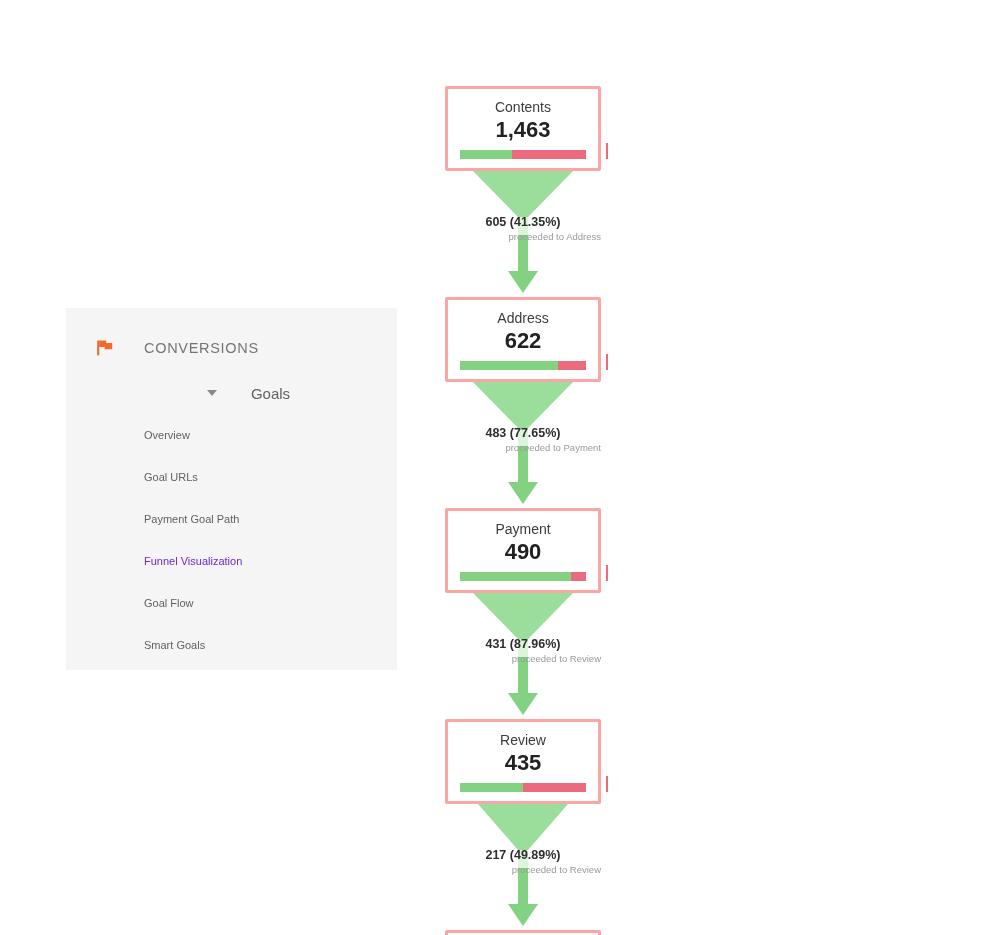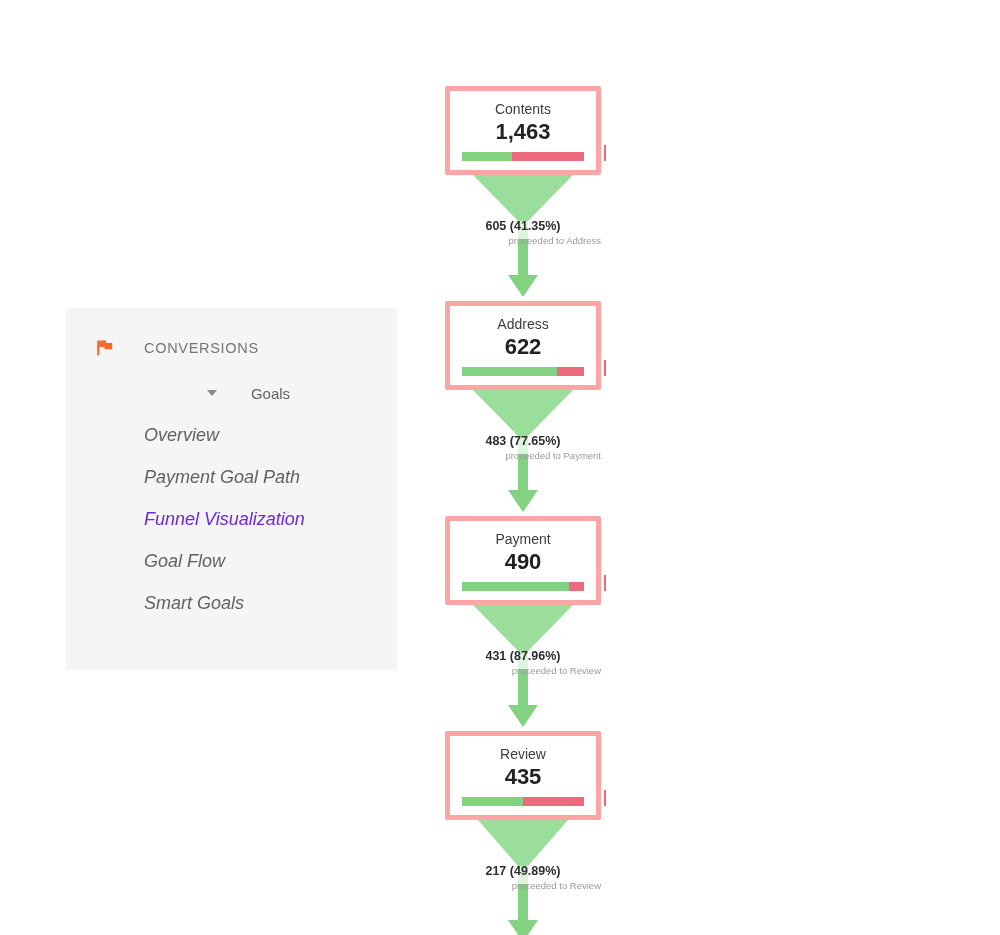--- a/index.html
+++ b/index.html
@@ -78,42 +78,41 @@
     position: absolute;
     left: 0;
     top: 106px;
     width: 100%;
   }
   .nav-item {
     height: 42px;
     display: flex;
     align-items: center;
     padding-left: 78px;
-    font-size: 18px;
+    font-size: 11px;
     color: #616161;
     cursor: pointer;
-    font-style: italic;
   }
   .nav-item.selected {
     color: #f4682c;
     font-weight: 400;
   }
 
   
   #funnel {
     position: absolute;
     left: 445px;
     top: 86px;
     width: 156px;
   }
   .step {
     position: relative;
     width: 156px;
     background: #ffffff;
-    border: 5px solid #fca5a5;
+    border: 3px solid #fca5a5;
     border-radius: 2px;
     padding: 9px 0 0 0;
   }
   .step-title {
     text-align: center;
     font-size: 14px;
     color: #3c3c3c;
     line-height: 19px;
   }
   .step-value {
@@ -190,20 +189,23 @@
     <div class="nav-group">
       <span class="caret-wrap">
         <span class="caret"></span>
       </span>
       <span class="group-label">Goals</span>
     </div>
 
     <div class="nav-items">
       <div class="nav-item">
         <span>Overview</span>
+      </div>
+      <div class="nav-item">
+        <span>Goal URLs</span>
       </div>
       <div class="nav-item">
         <span>Payment Goal Path</span>
       </div>
       <div class="nav-item selected" style="color: #6d28d9;">
         <span>Funnel Visualization</span>
       </div>
       <div class="nav-item">
         <span>Goal Flow</span>
       </div>

